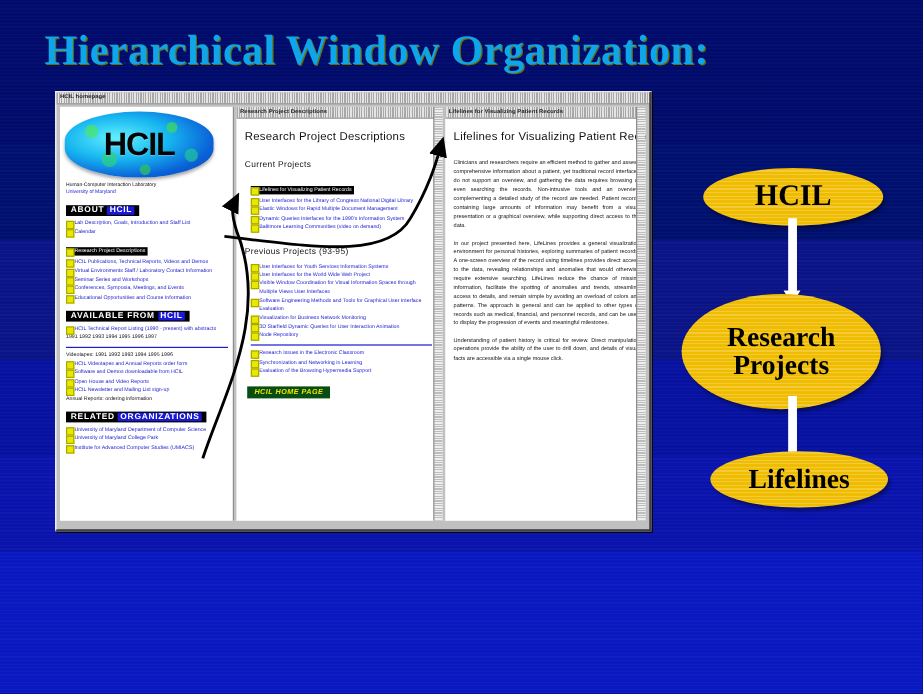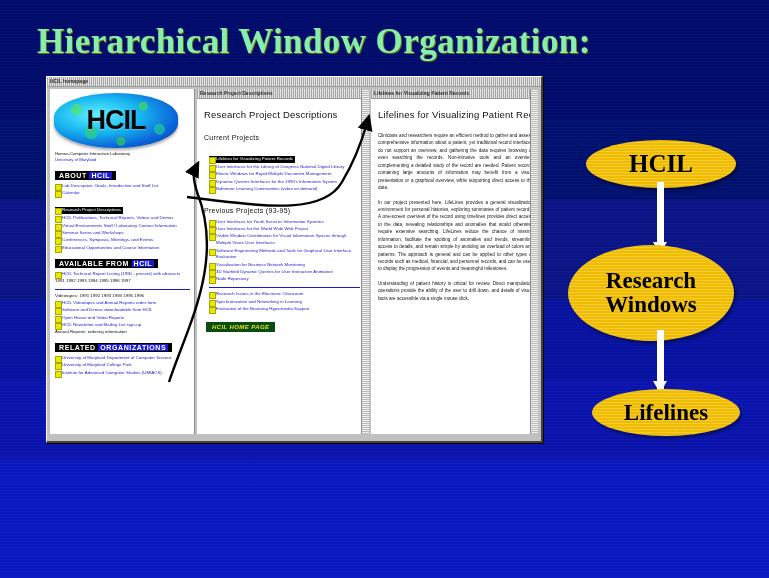--- a/index.html
+++ b/index.html
@@ -23,21 +23,21 @@
   #slide-bg:after{
     content:"";position:absolute;inset:0;
     background-image:
       repeating-linear-gradient(0deg, rgba(255,255,255,.035) 0 1px, rgba(0,0,0,0) 1px 3px);
     opacity:.7;
   }
 
   
   #title{
     position:absolute;left:37px;top:22px;
-    color:#86efac;
+    color:#0ea5e9;
     font-family:"Liberation Serif", serif;
     font-size:35px;font-weight:bold;letter-spacing:.4px;
     white-space:nowrap;
     text-shadow:1px 1px 0 #6b6b00;
   }
 
   
   #screenshot{
     position:absolute;left:46px;top:76px;width:494px;height:364px;
     background:#c0c0c0;
@@ -158,21 +158,21 @@
     box-shadow:2px 3px 3px rgba(0,0,0,.35);
     line-height:1.03;
   }
   .node:after{
     content:"";position:absolute;inset:0;border-radius:50%;
     background-image:repeating-linear-gradient(0deg, rgba(255,255,255,.22) 0 1px, rgba(0,0,0,0) 1px 3px);
   }
   .node span{position:relative;z-index:2;}
   #node-hcil{left:586px;top:140px;width:150px;height:48px;font-size:25px;}
   #node-research{left:568px;top:245px;width:166px;height:96px;font-size:23px;}
-  #node-lifelines{left:592px;top:389px;width:148px;height:47px;font-size:23px;}
+  #node-lifelines{left:592px;top:376px;width:148px;height:47px;font-size:23px;}
 
   .arrow{position:absolute;background:#ffffff;}
   .arrow .shaft{position:absolute;left:0;top:0;width:7px;background:#ffffff;}
   .arrow .head{
     position:absolute;left:-4px;bottom:0;width:0;height:0;
     border-left:7.5px solid transparent;border-right:7.5px solid transparent;
     border-top:12px solid #ffffff;
   }
   #arrow1{left:657px;top:182px;width:7px;height:72px;}
   #arrow1 .shaft{height:60px;}
@@ -318,21 +318,21 @@
 </div>
 
 <div class="arrow" id="arrow1">
   <div class="shaft"></div>
   <div class="head"></div>
 </div>
 
 <div class="node" id="node-research">
   <span>
     <span>Research</span><br>
-    <span>Windows</span>
+    <span>Projects</span>
   </span>
 </div>
 
 <div class="arrow" id="arrow2">
   <div class="shaft"></div>
   <div class="head"></div>
 </div>
 
 <div class="node" id="node-lifelines">
   <span>Lifelines</span>

